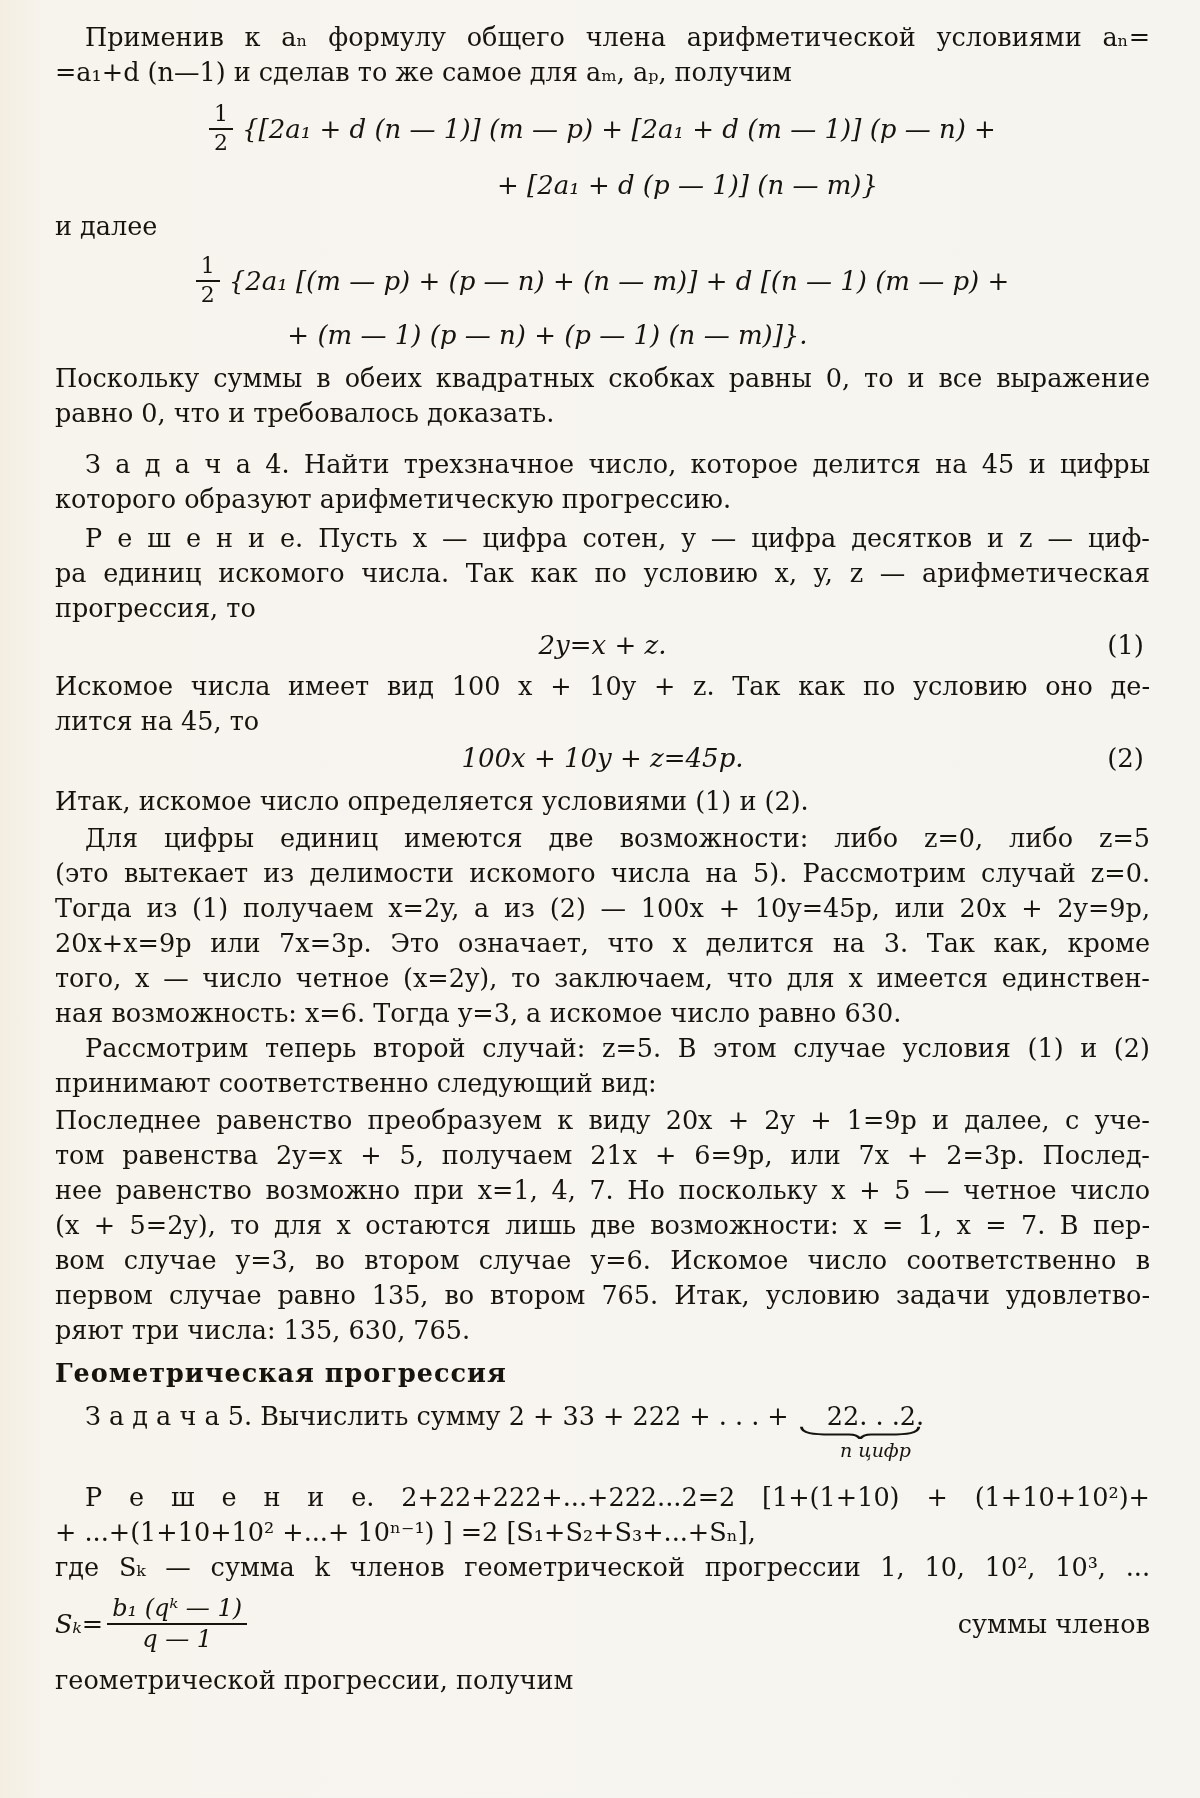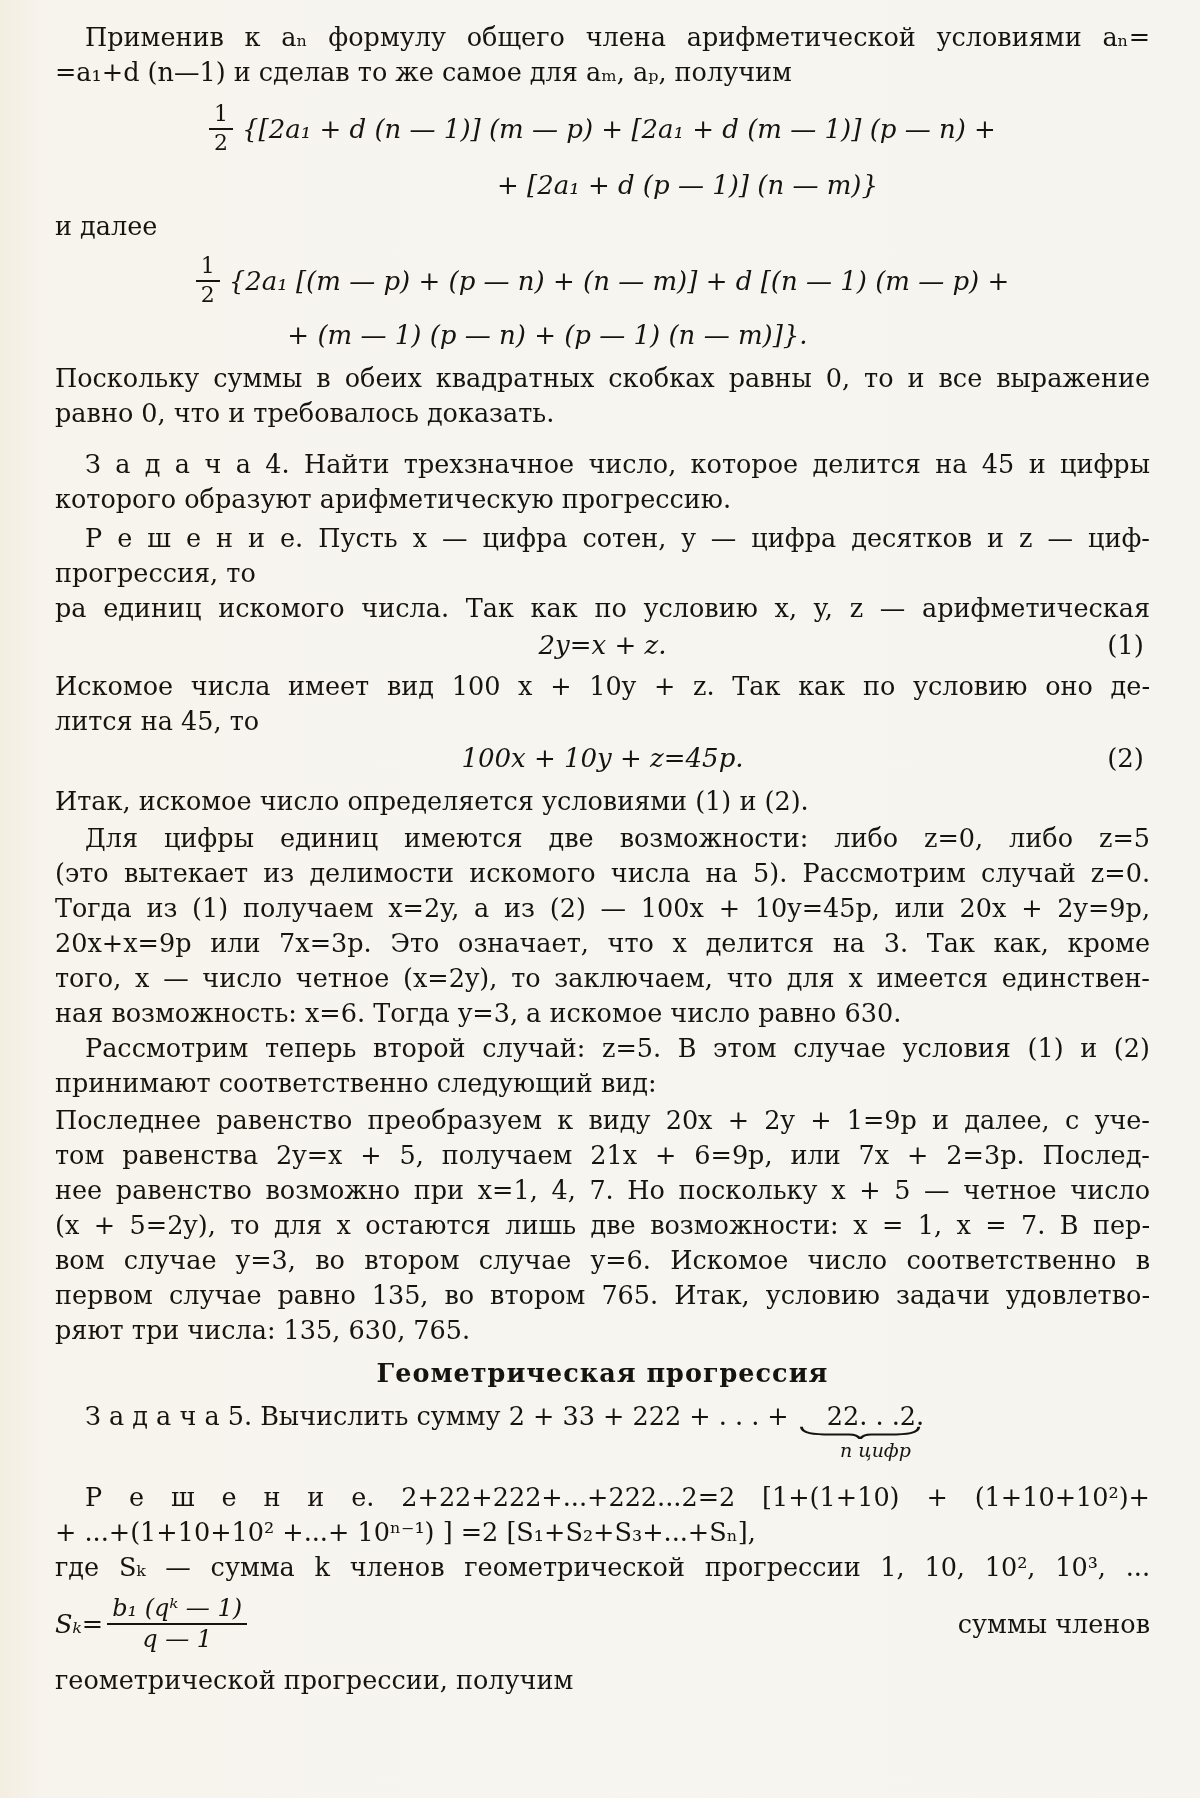--- a/index.html
+++ b/index.html
@@ -30,21 +30,21 @@
   .eqrow{position:relative;text-align:center;height:35px;font-style:italic;font-size:26px;white-space:nowrap;}
   .eqrow .eqno{position:absolute;right:6px;top:0;font-style:normal;}
   
   .m-eq1a{margin-top:8px;}.m-eq1b{margin-top:8px;}
   .m-dalee{margin-top:6px;}
   .m-eq2a{margin-top:6px;}.m-eq2b{margin-top:6px;}
   .m-p2{margin-top:8px;}.m-p3{margin-top:16px;}.m-p4{margin-top:4px;}
   .m-eq3{margin-top:2px;}.m-p5{margin-top:6px;}.m-eq4{margin-top:2px;}
   .m-p6{margin-top:8px;}.m-p7{margin-top:2px;}
   .m-p9{margin-top:2px;}
-  .heading{margin-top:8px;text-align:center;font-weight:bold;height:35px;letter-spacing:1px;}
+  .heading{margin-top:8px;text-align:left;font-weight:bold;height:35px;letter-spacing:1px;}
   .t5{margin-top:8px;margin-bottom:46px;height:35px;white-space:nowrap;text-indent:30px;}
   .ubwrap{display:inline-block;position:relative;}
   .ubrace{position:absolute;left:2%;top:27px;width:96%;height:13px;}
   .ublabel{position:absolute;top:41px;left:50%;transform:translateX(-50%);font-size:19px;line-height:20px;font-style:italic;white-space:nowrap;}
   .skline{display:flex;justify-content:space-between;align-items:center;height:78px;white-space:nowrap;}
   .skgroup{display:inline-flex;align-items:center;font-style:italic;}
   .skgroup .frac{margin-left:4px;font-size:24px;font-style:italic;}
   .pageno{position:absolute;top:1835px;right:40px;font-weight:bold;font-size:27px;}
 </style>
 </head>
@@ -75,22 +75,22 @@
   </div>
   <div class="eqc m-eq2b shift-l">+ (m — 1) (p — n) + (p — 1) (n — m)]}.</div>
 
   <div class="ln m-p2">Поскольку суммы в обеих квадратных скобках равны 0, то и все выражение</div>
   <div class="ln end">равно 0, что и требовалось доказать.</div>
 
   <div class="ln ind m-p3">З а д а ч а 4. Найти трехзначное число, которое делится на 45 и цифры</div>
   <div class="ln end">которого образуют арифметическую прогрессию.</div>
 
   <div class="ln ind m-p4">Р е ш е н и е.  Пусть x — цифра сотен, y — цифра десятков и z — циф-</div>
+  <div class="ln">ра единиц искомого числа.  Так как по условию x, y, z —  арифметическая</div>
   <div class="ln end">прогрессия,  то</div>
-  <div class="ln">ра единиц искомого числа.  Так как по условию x, y, z —  арифметическая</div>
 
   <div class="eqrow m-eq3">
     <span>2y=x + z.</span>
     <span class="eqno">(1)</span>
   </div>
 
   <div class="ln m-p5">Искомое числа имеет вид 100 x + 10y + z.  Так как по условию оно де-</div>
   <div class="ln end">лится на 45,  то</div>
 
   <div class="eqrow m-eq4">

